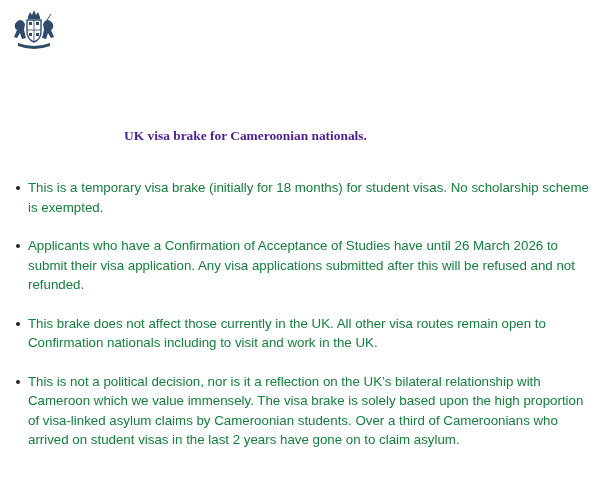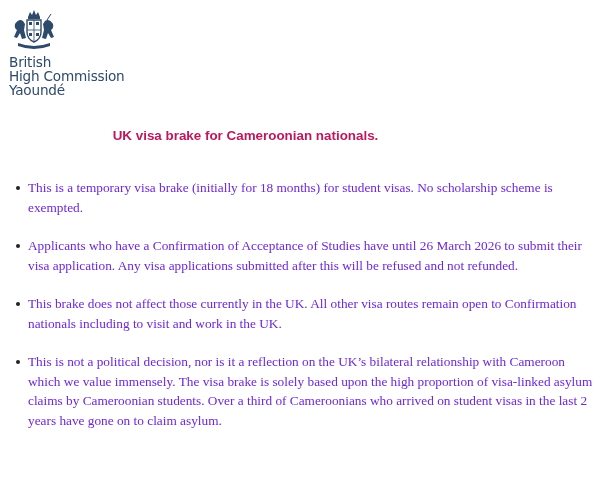--- a/index.html
+++ b/index.html
@@ -34,39 +34,39 @@
       color: #2e4a6b;
       letter-spacing: -0.2px;
     }
     .logo-line { display: block; white-space: nowrap; }
     .title {
       position: absolute;
       top: 128px;
       left: 0;
       width: 491px;
       text-align: center;
-      font-family: Liberation Sans, sans-serif;
+      font-family: Liberation Serif, serif;
       font-weight: bold;
       font-size: 13.4px;
-      color: #be185d;
+      color: #4c1d95;
     }
     .bullets {
       position: absolute;
       left: 16px;
       top: 178px;
       width: 580px;
       list-style: none;
     }
     .bullet {
       position: relative;
       padding-left: 12px;
-      font-family: Liberation Serif, serif;
+      font-family: Liberation Sans, sans-serif;
       font-size: 13.3px;
       line-height: 19.5px;
-      color: #6d28d9;
+      color: #15803d;
       margin-bottom: 19px;
     }
     .bullet-dot {
       position: absolute;
       left: 0;
       top: 8px;
       width: 4px;
       height: 4px;
       border-radius: 50%;
       background: #222222;
@@ -89,25 +89,20 @@
     <rect x="18" y="25" width="3" height="3" fill="#2e4a6b"></rect>
     <rect x="25" y="25" width="3" height="3" fill="#2e4a6b"></rect>
 
     <path d="M4 16 Q8 10 12 13 L14 16 L13 22 L15 30 L11 31 L9 25 L6 30 L3 29 L6 22 Q3 20 4 16 Z" fill="#2e4a6b"></path>
 
     <path d="M42 16 Q38 10 34 13 L32 16 L33 22 L31 30 L35 31 L37 25 L40 30 L43 29 L40 22 Q43 20 42 16 Z" fill="#2e4a6b"></path>
     <line x1="36" y1="12" x2="40" y2="6" stroke="#2e4a6b" stroke-width="1"></line>
 
     <path d="M7 35 Q23 41 39 35 L39 38 Q23 44 7 38 Z" fill="#2e4a6b"></path>
   </svg>
-  <div class="logo-text">
-    <span class="logo-line">British</span>
-    <span class="logo-line">High Commission</span>
-    <span class="logo-line">Yaoundé</span>
-  </div>
 </div>
 
 <h1 class="title">UK visa brake for Cameroonian nationals.</h1>
 
 <ul class="bullets">
   <li class="bullet">
     <span class="bullet-dot"></span>
     <span>This is a temporary visa brake (initially for 18 months) for student visas. No scholarship scheme is exempted.</span>
   </li>
   <li class="bullet">

